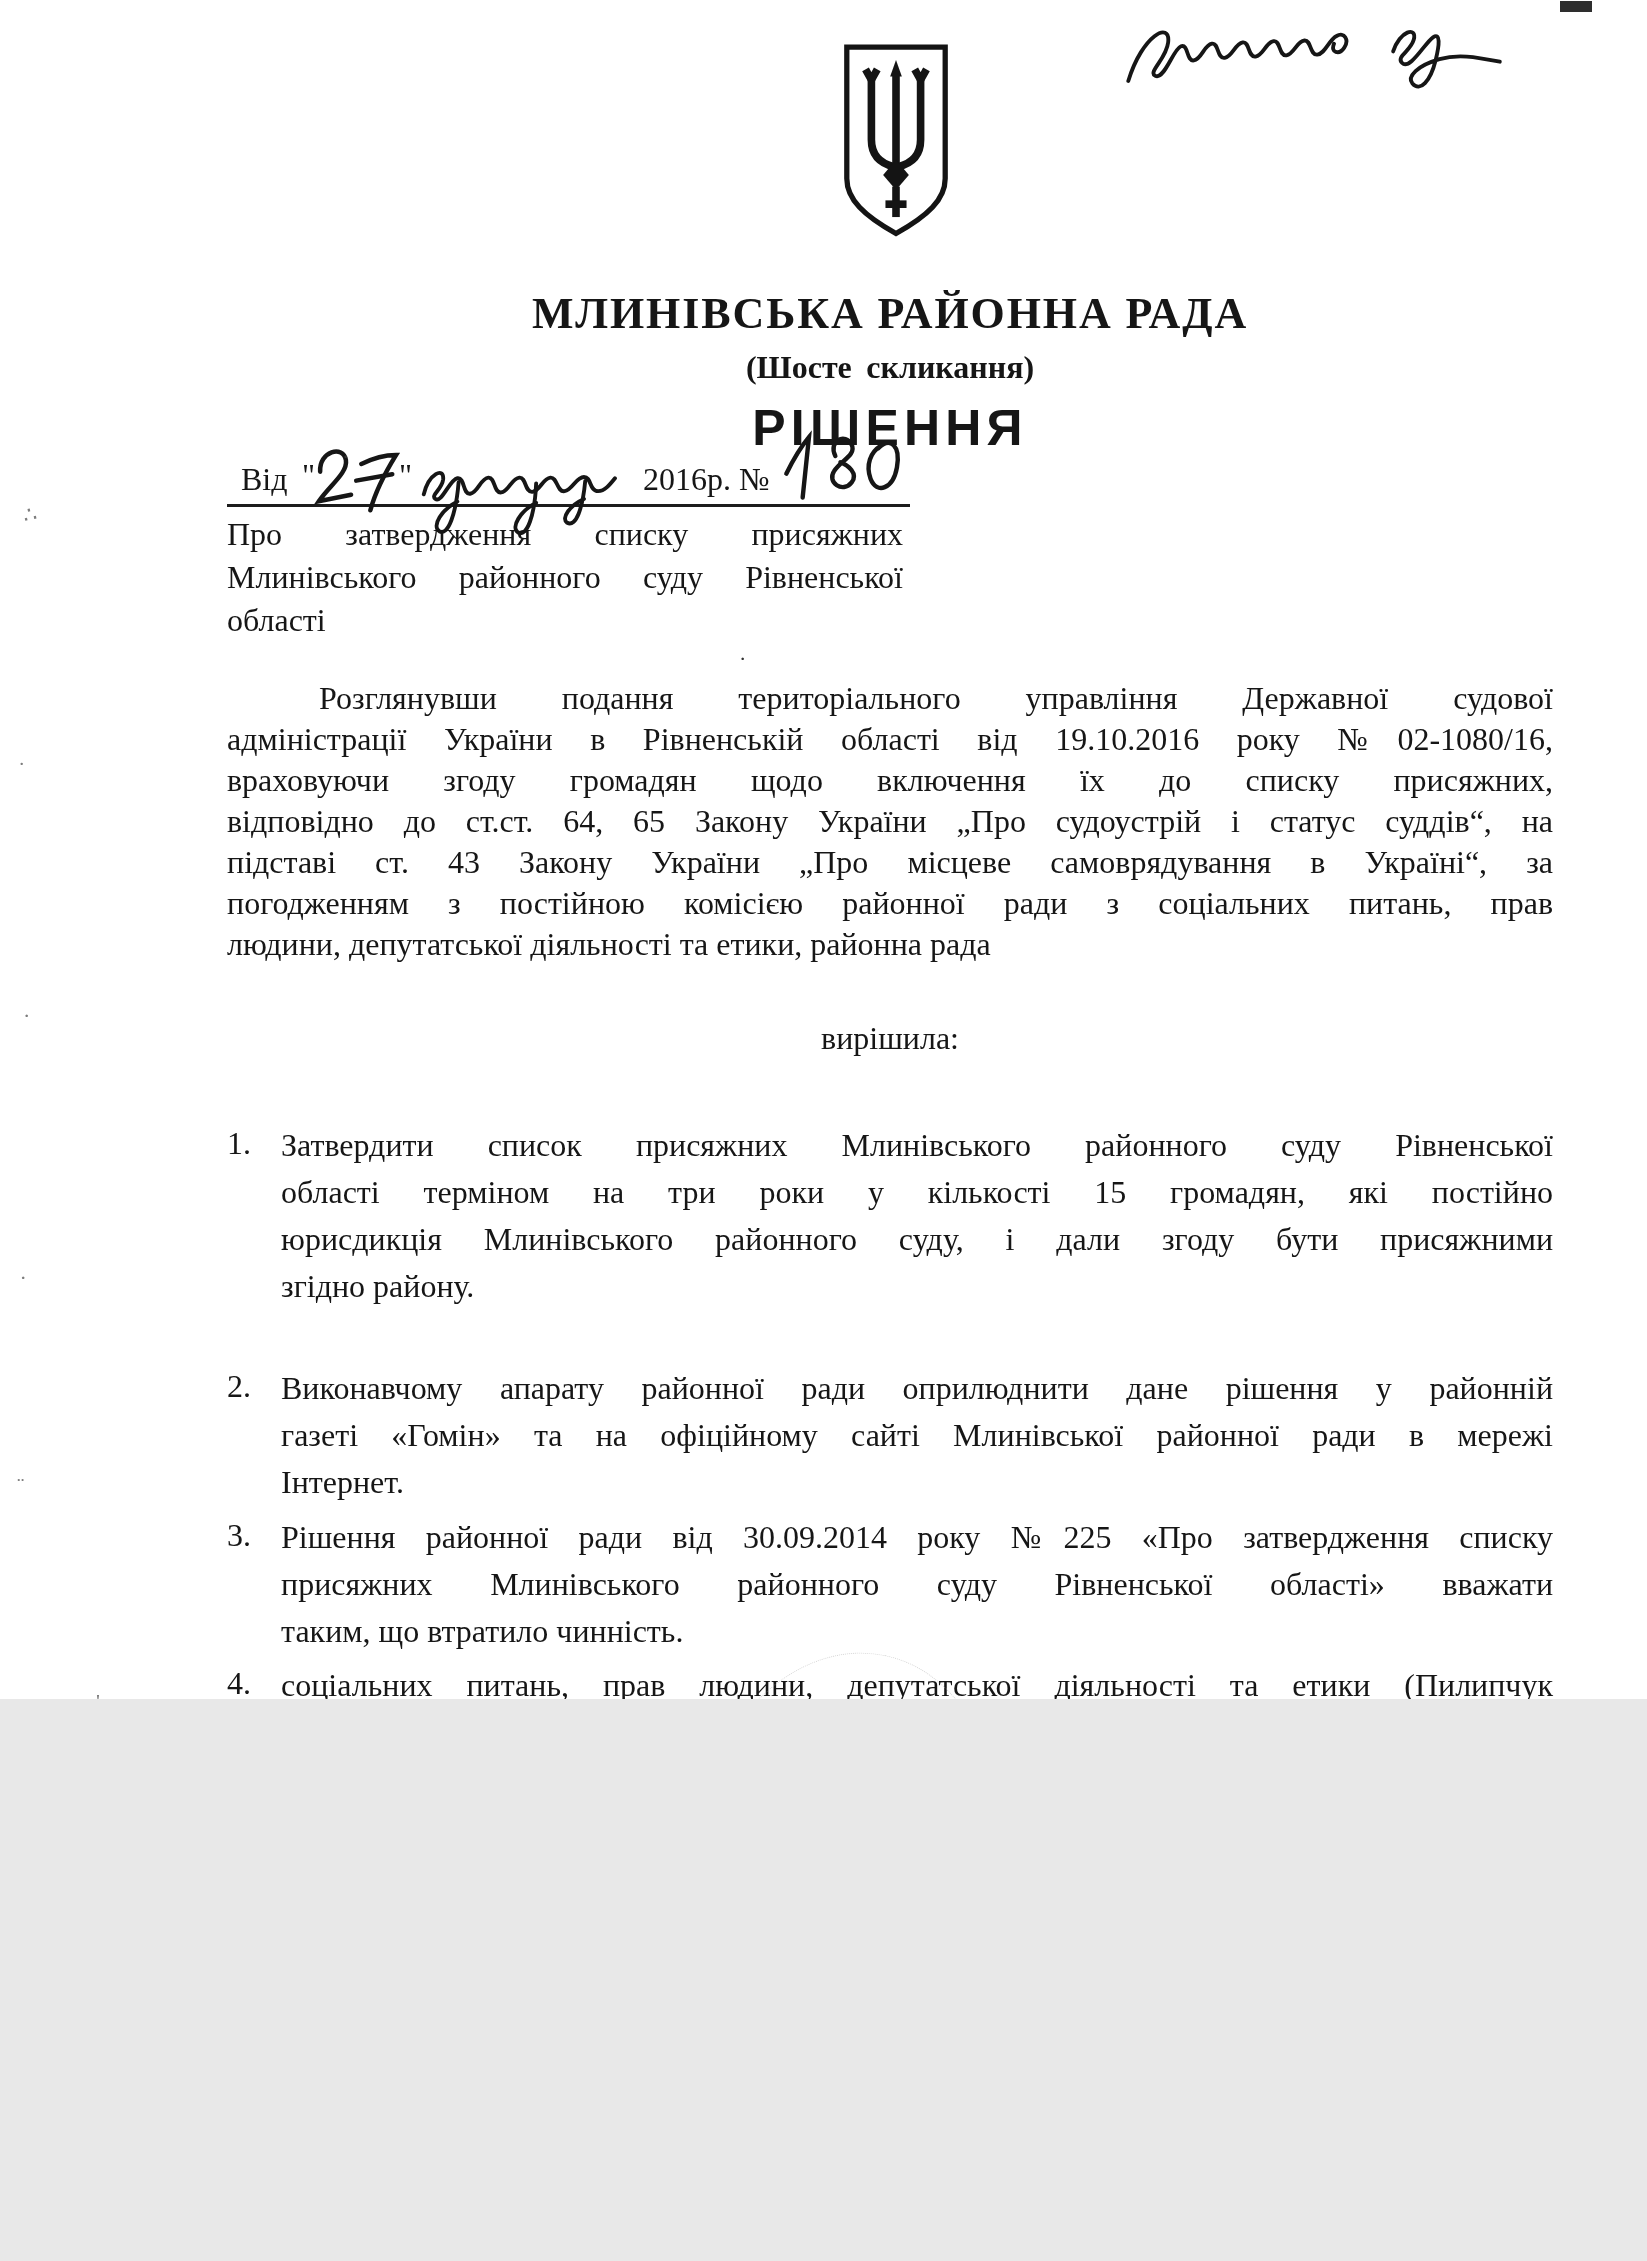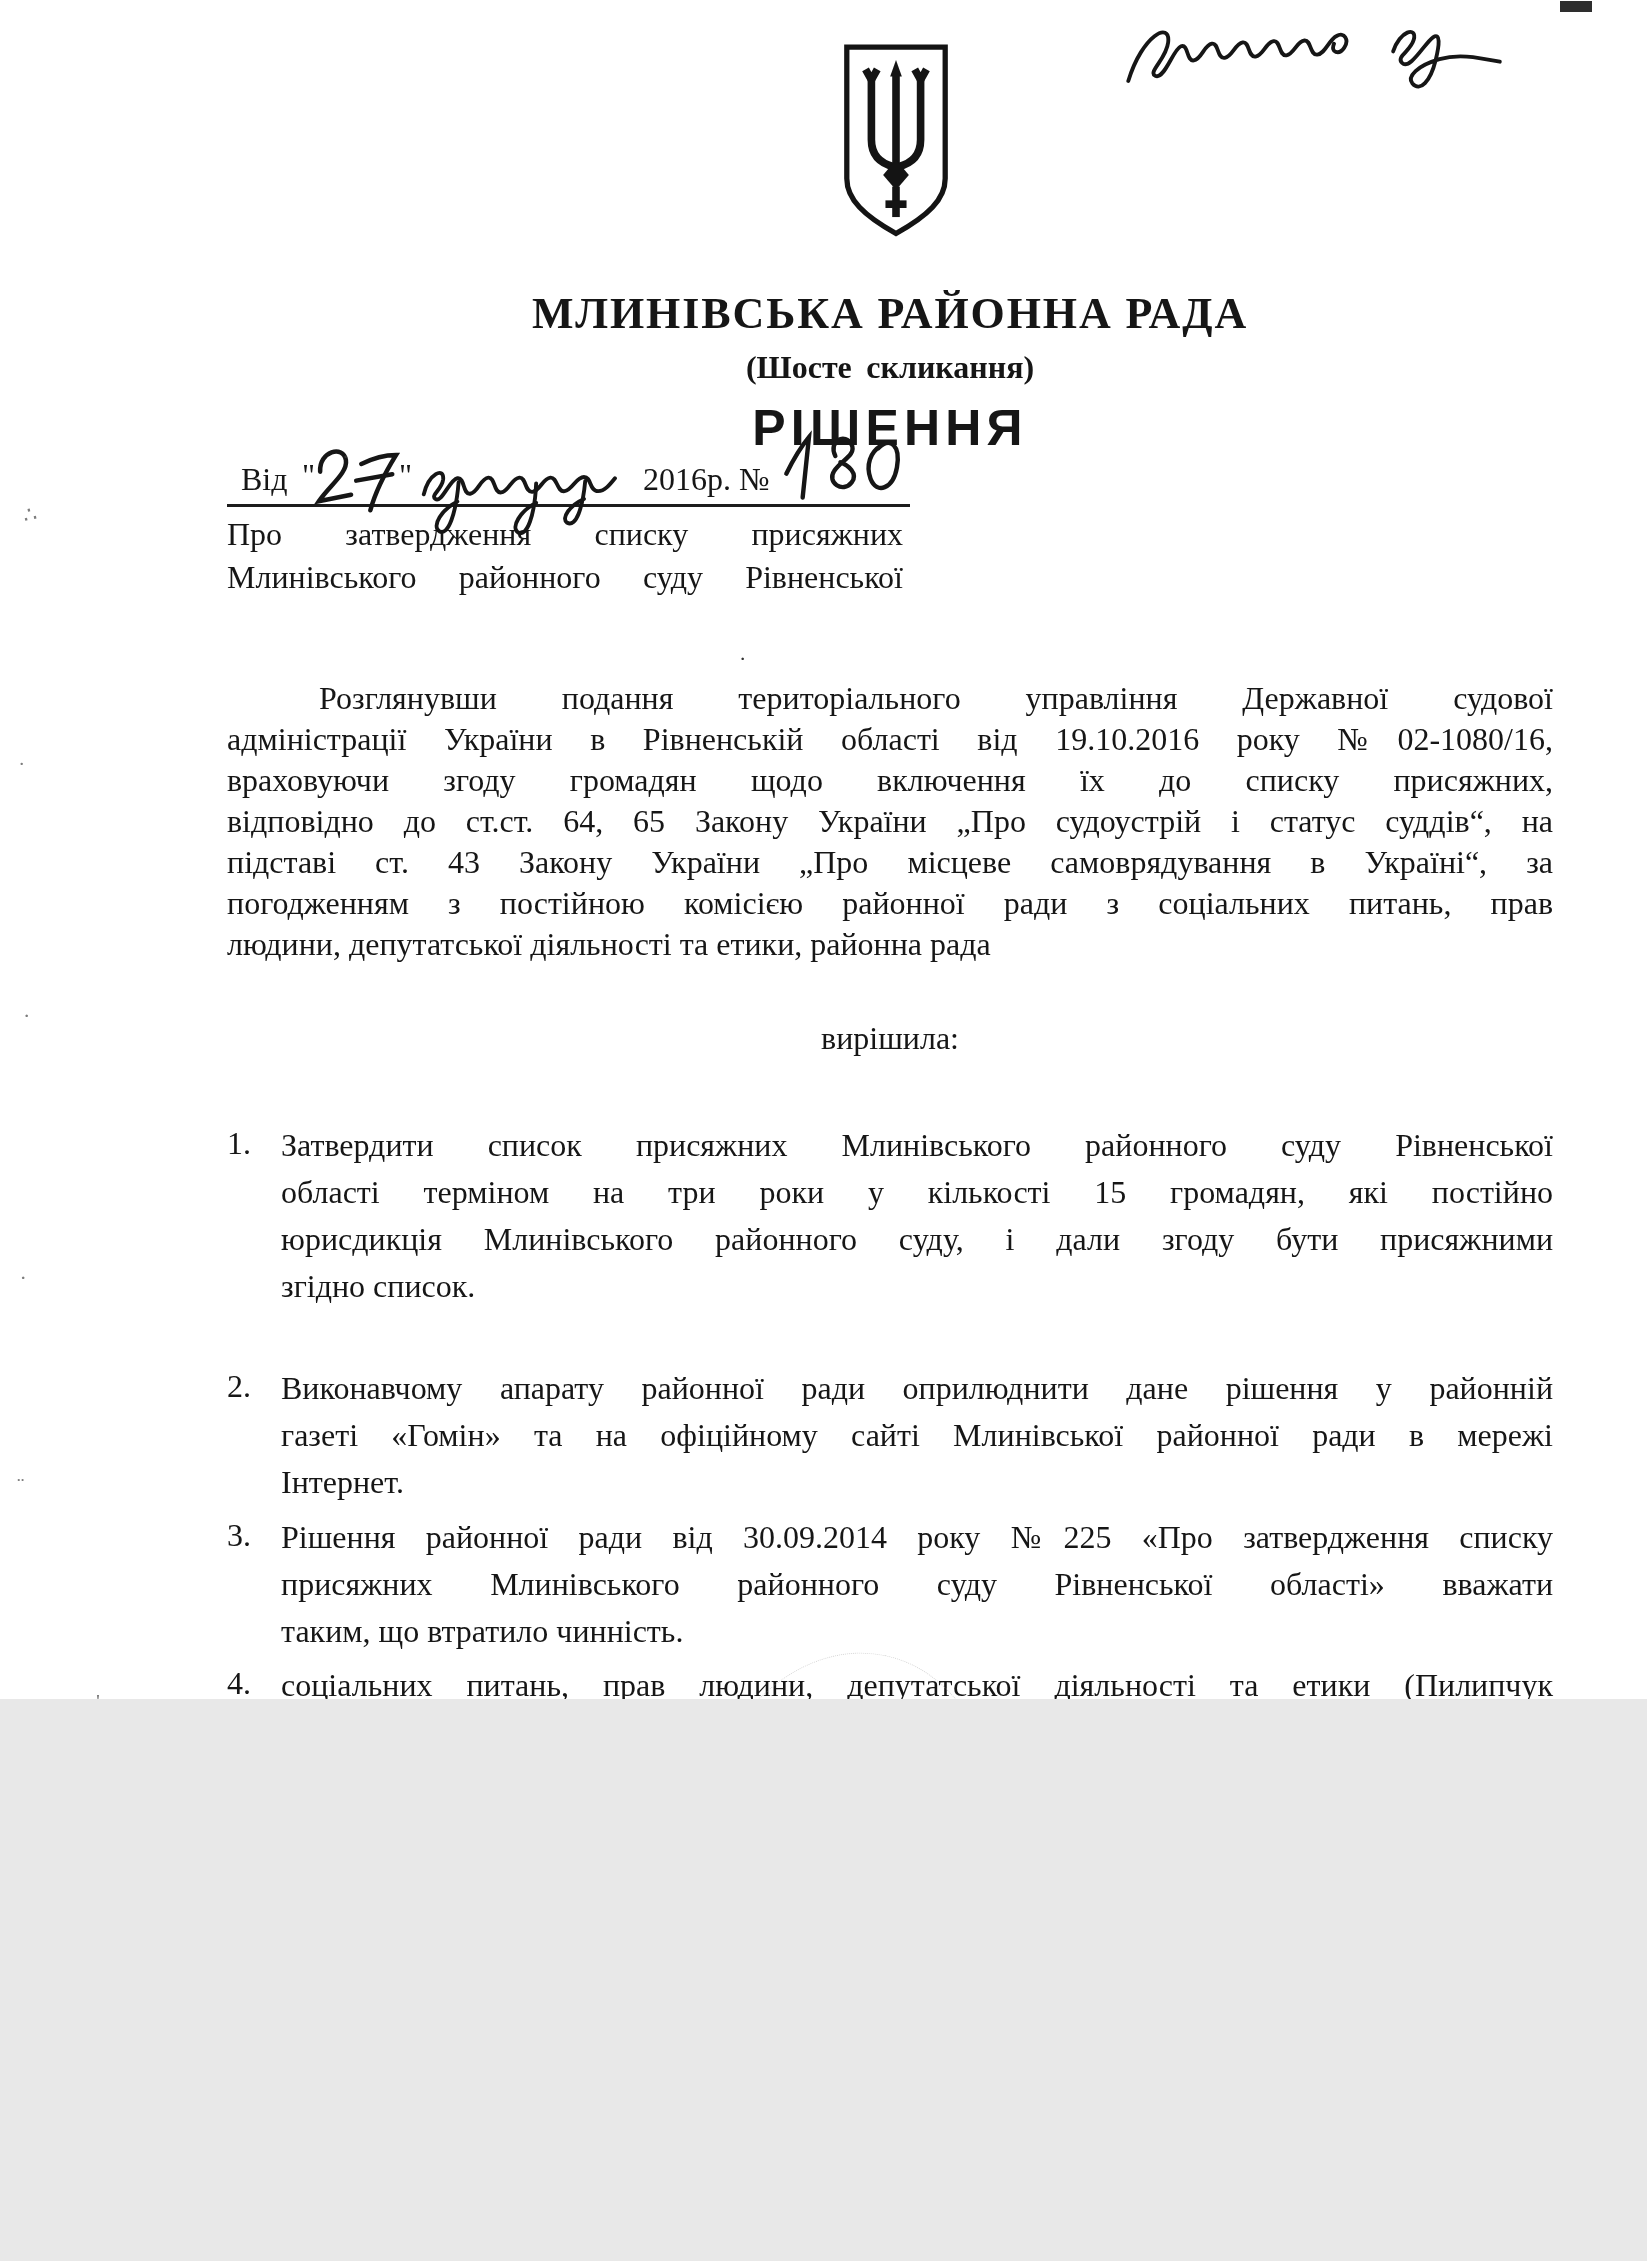--- a/index.html
+++ b/index.html
@@ -117,41 +117,42 @@
         <path d="M18 80 C32 52 44 34 54 22 L44 118"></path>
         <path d="M96 52 C84 28 112 14 122 34 C130 50 104 60 94 76 C82 94 108 112 122 94 C133 80 116 66 104 62"></path>
         <path d="M164 40 C184 20 200 36 194 70 C188 104 162 114 152 88 C144 66 152 46 168 36"></path>
       </g>
     </svg>
   </div>
 
   <div class="subject">
     <div class="jline">Про затвердження списку присяжних</div>
     <div class="jline">Млинівського районного суду Рівненської</div>
+    <div class="lline">області</div>
   </div>
 
   <div class="body-par">
     <div class="jline indent">Розглянувши подання територіального управління Державної судової</div>
     <div class="jline">адміністрації України в Рівненській області від 19.10.2016 року №02-1080/16,</div>
     <div class="jline">враховуючи згоду громадян щодо включення їх до списку присяжних,</div>
     <div class="jline">відповідно до ст.ст. 64, 65 Закону України „Про судоустрій і статус суддів“, на</div>
     <div class="jline">підставі ст. 43 Закону України „Про місцеве самоврядування в Україні“, за</div>
     <div class="jline">погодженням з постійною комісією районної ради з соціальних питань, прав</div>
     <div class="lline">людини, депутатської діяльності та етики,  районна рада</div>
   </div>
 
   <div class="resolved">вирішила:</div>
 
   <div class="item it1">
     <div class="num">1.</div>
     <div class="lines">
       <div class="jline">Затвердити список присяжних Млинівського районного суду Рівненської</div>
       <div class="jline">області терміном на три роки у кількості 15 громадян, які постійно</div>
       <div class="jline">юрисдикція Млинівського районного суду, і дали згоду бути присяжними</div>
-      <div class="lline">згідно список.</div>
+      <div class="lline">згідно району.</div>
     </div>
   </div>
 
   <div class="item it2">
     <div class="num">2.</div>
     <div class="lines">
       <div class="jline">Виконавчому апарату районної ради оприлюднити дане рішення у районній</div>
       <div class="jline">газеті «Гомін» та на офіційному сайті Млинівської районної ради в мережі</div>
       <div class="lline">Інтернет.</div>
     </div>

